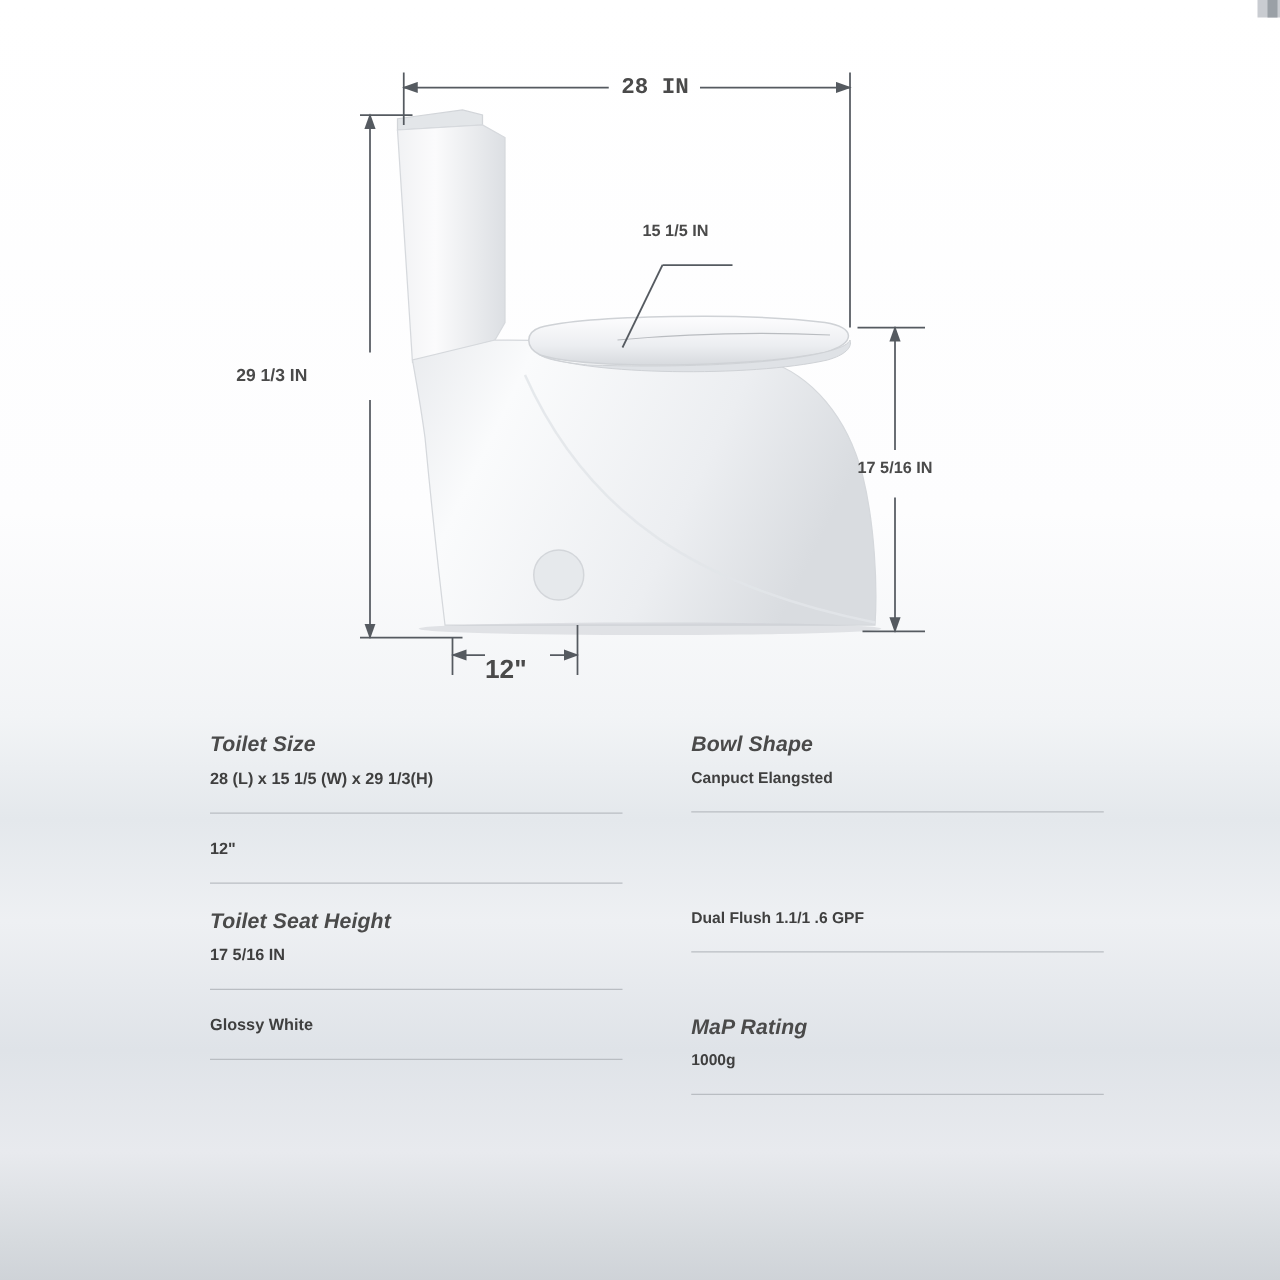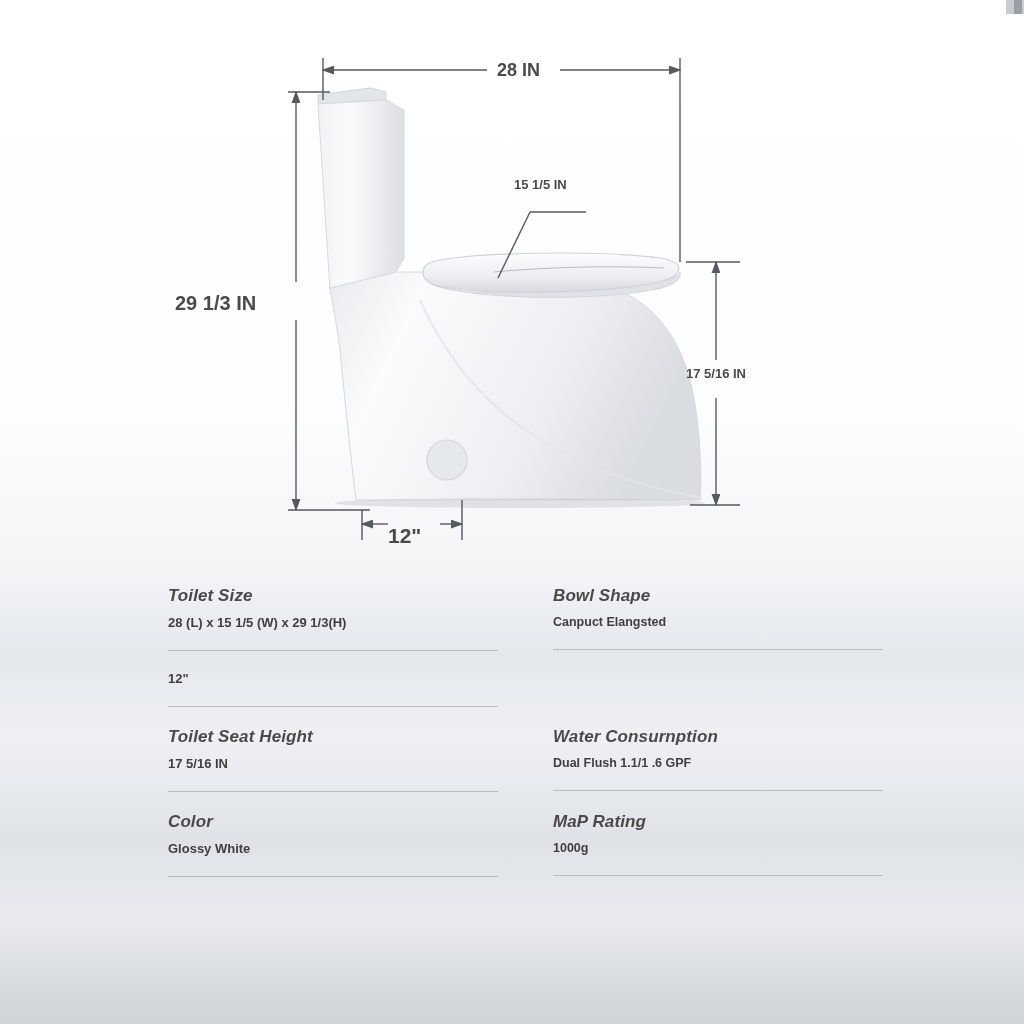--- a/index.html
+++ b/index.html
@@ -62,22 +62,22 @@
     top: 0;
     left: 0;
   }
 
   .dim-label {
     position: absolute;
     color: #4a4a4a;
     font-weight: bold;
     white-space: nowrap;
   }
-  .dim-width   { left: 497px; top: 60px;  font-size: 18px; }
-  .dim-height  { left: 175px; top: 292px; font-size: 20px; }
+  .dim-width   { left: 497px; top: 60px;  font-size: 18px; font-family: Liberation Mono, monospace; }
+  .dim-height  { left: 189px; top: 292px; font-size: 14px; }
   .dim-seat    { left: 686px; top: 366px; font-size: 13px; }
   .dim-bowl    { left: 514px; top: 177px; font-size: 13px; }
   .dim-rough   { left: 388px; top: 524px; font-size: 21px; }
 
   
   #specs {
     position: absolute;
     left: 168px;
     top: 586px;
     width: 715px;
@@ -223,28 +223,26 @@
         <div class="spec-value">12"</div>
       </div>
     </div>
 
     <div class="spec-row">
       <div class="spec-col left">
         <div class="spec-title">Toilet Seat Height</div>
         <div class="spec-value">17 5/16 IN</div>
       </div>
       <div class="spec-col right">
-        <div class="spec-title">Water Consurnption</div>
         <div class="spec-value">Dual Flush 1.1/1 .6 GPF</div>
       </div>
     </div>
 
     <div class="spec-row">
       <div class="spec-col left">
-        <div class="spec-title">Color</div>
         <div class="spec-value">Glossy White</div>
       </div>
       <div class="spec-col right">
         <div class="spec-title">MaP Rating</div>
         <div class="spec-value">1000g</div>
       </div>
     </div>
 
   </div>
 </div>

